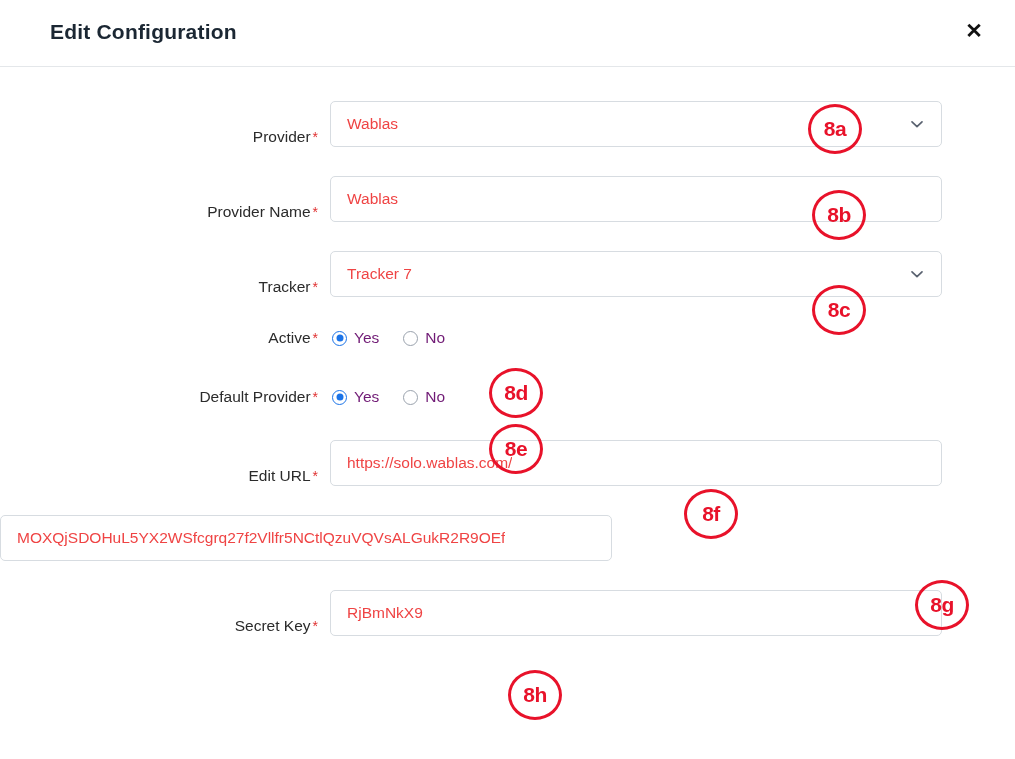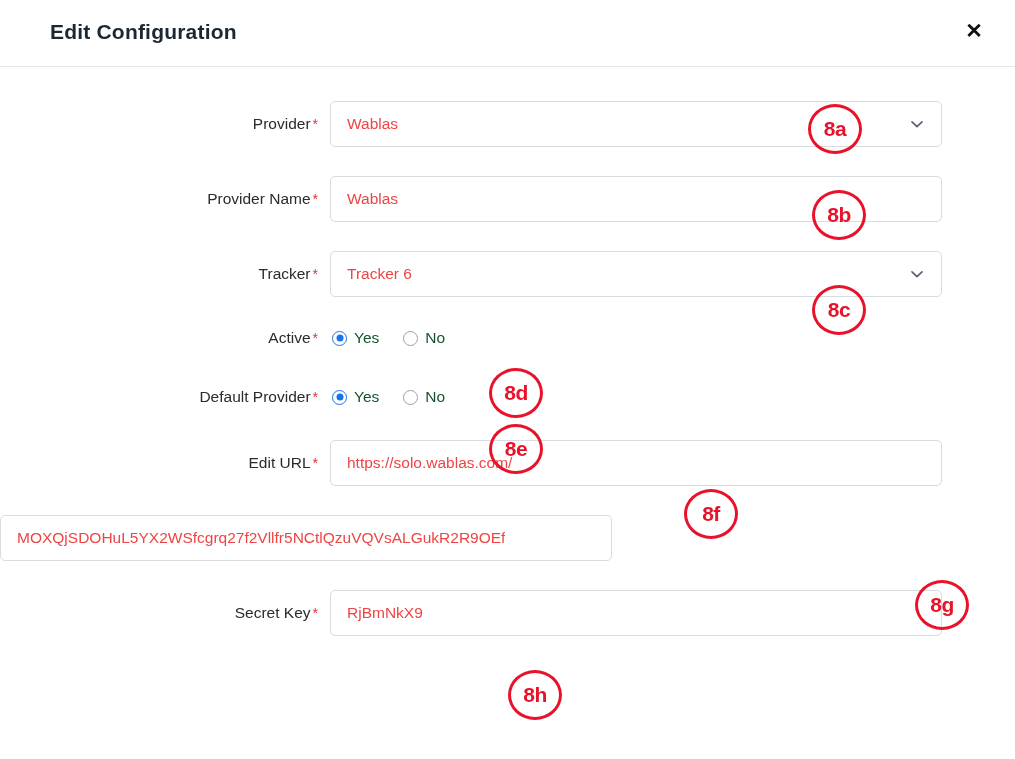--- a/index.html
+++ b/index.html
@@ -58,21 +58,21 @@
 
   
   .form-body {
     position: relative;
     padding-top: 34px;
   }
 
   .form-row {
     position: relative;
     display: flex;
-    align-items: center;
+    align-items: flex-end;
     margin-bottom: 0;
   }
 
   .form-label {
     width: 330px;
     text-align: right;
     padding-right: 12px;
     box-sizing: border-box;
     font-size: 15.5px;
     color: #2b2b2b;
@@ -128,21 +128,21 @@
     height: 30px;
     gap: 10px;
     padding-left: 2px;
   }
   .radio-item {
     display: flex;
     align-items: center;
     gap: 7px;
     margin-right: 14px;
     font-size: 15.5px;
-    color: #14532d;
+    color: #701a75;
   }
   .radio-dot {
     width: 15px;
     height: 15px;
     border-radius: 50%;
     border: 1.6px solid #9aa2ad;
     box-sizing: border-box;
     display: inline-block;
     position: relative;
     background: #fff;
@@ -211,21 +211,21 @@
         <div class="field">
           <span class="field-text">Wablas</span>
         </div>
       </div>
     </div>
 
     <div class="form-row" style="margin-bottom:26px;">
       <div class="form-label"><span>Tracker</span><span class="req">*</span></div>
       <div class="field-wrap">
         <div class="field select">
-          <span class="field-text">Tracker 6</span>
+          <span class="field-text">Tracker 7</span>
           <span class="chevron">
             <svg width="18" height="18" viewBox="0 0 18 18">
                 <path d="M4 6.8 L9 11.6 L14 6.8" fill="none" stroke="#5a6270" stroke-width="1.7" stroke-linecap="round" stroke-linejoin="round"></path>
               </svg>
           </span>
         </div>
       </div>
     </div>
 
     <div class="form-row" style="margin-bottom:29px;">

